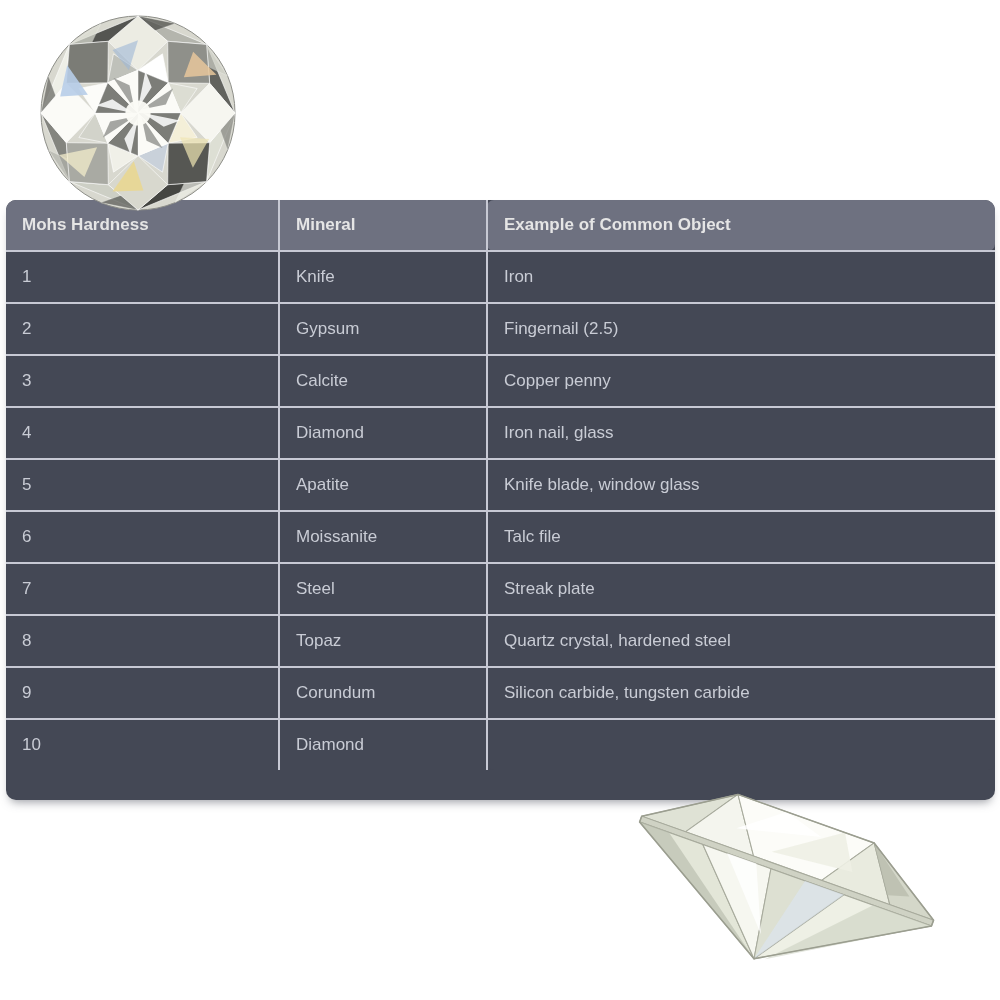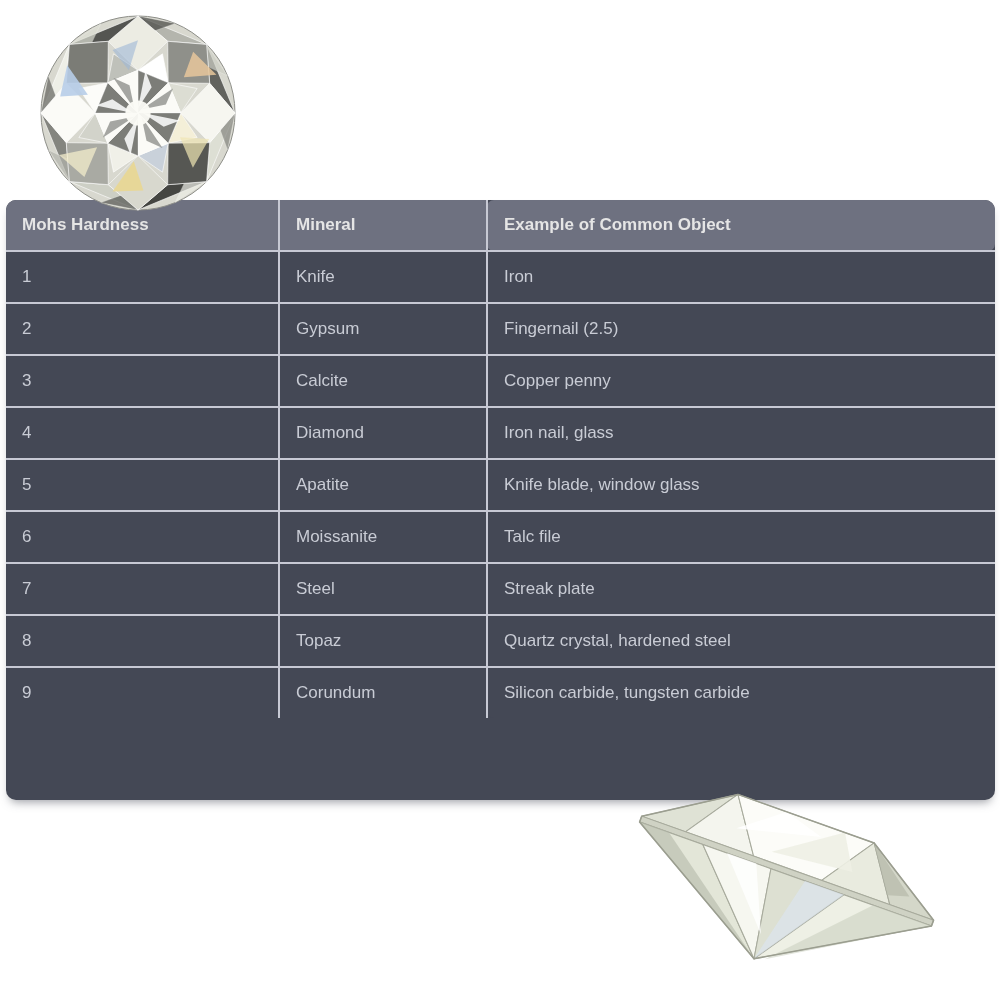--- a/index.html
+++ b/index.html
@@ -156,20 +156,25 @@
           <tr>
             <td>8</td>
             <td>Topaz</td>
             <td>Quartz crystal, hardened steel</td>
           </tr>
           <tr>
             <td>9</td>
             <td>Corundum</td>
             <td>Silicon carbide, tungsten carbide</td>
           </tr>
+          <tr>
+            <td>10</td>
+            <td>Diamond</td>
+            <td></td>
+          </tr>
         </tbody>
     </table>
   </div>
 
   <div class="diamond-bottom">
     <svg viewBox="0 0 340 215" preserveAspectRatio="none" aria-label="Brilliant cut diamond, side view">
       <g transform="translate(160,88) rotate(20)" stroke="#a7aa9c" stroke-width="1" stroke-linejoin="round">
 
         <polygon points="-150,0 -70,-52 -105,0" fill="#dfe2d5"></polygon>
         <polygon points="-105,0 -70,-52 -35,0" fill="#f4f5ee"></polygon>

